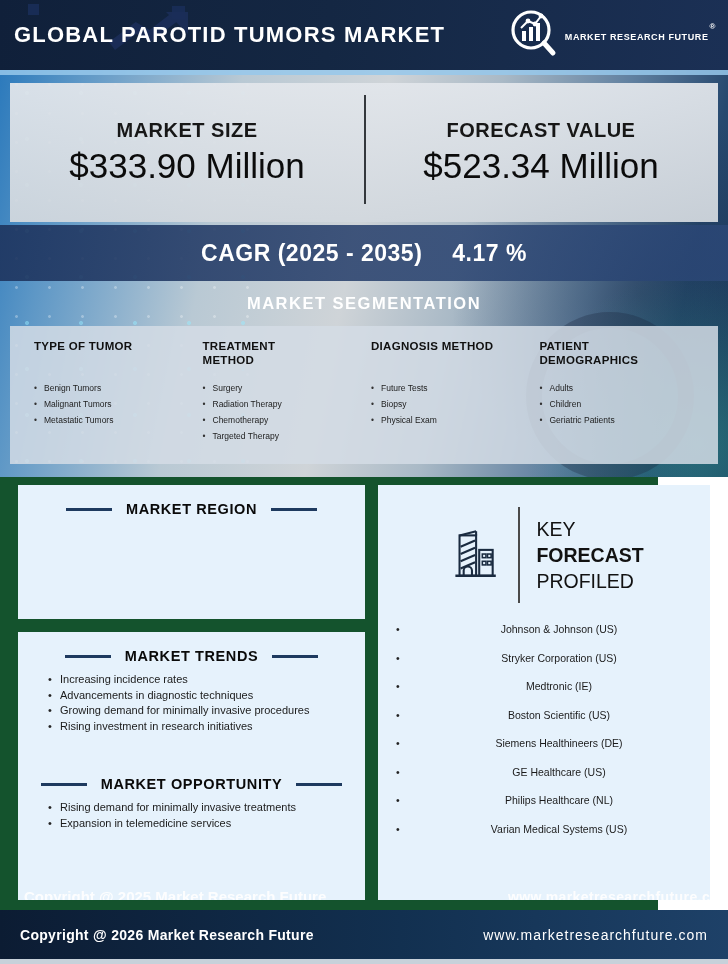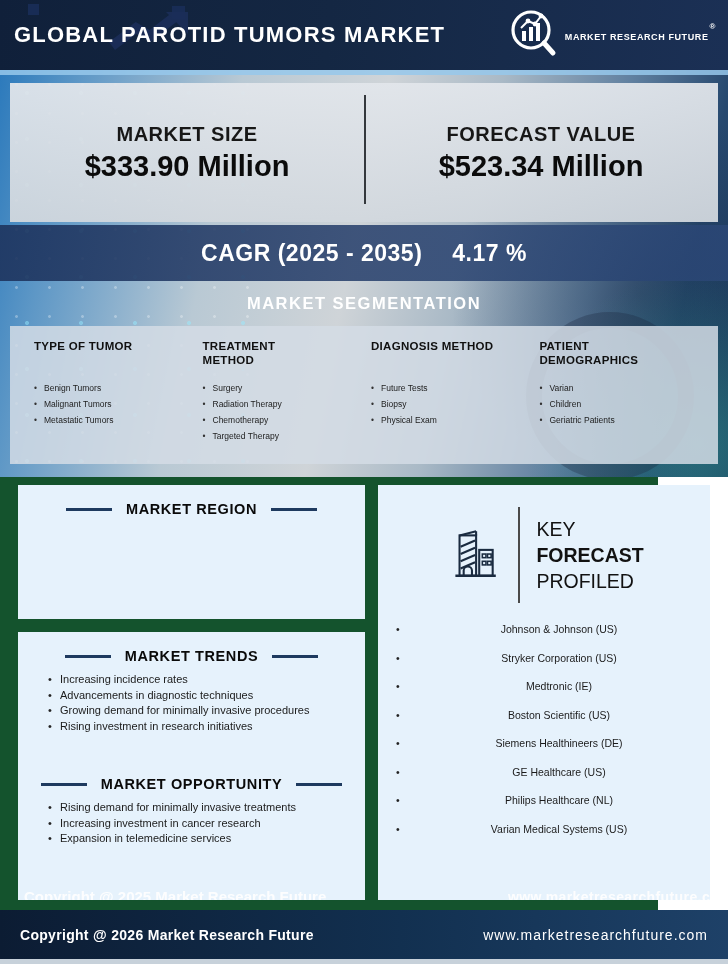--- a/index.html
+++ b/index.html
@@ -33,21 +33,21 @@
     background-size:54px 46px, 33px 29px; opacity:.55; pointer-events:none; }
   .hero-ring { position:absolute; right:34px; top:242px; width:168px; height:168px;
     border:16px solid rgba(25,36,58,.30); border-radius:50%; }
   .hero-topline { position:absolute; top:0; left:0; width:100%; height:5px; background:rgba(150,200,235,.85); }
 
   .stats-panel { position:absolute; left:10px; right:10px; top:13px; height:139px;
     background:linear-gradient(180deg, rgba(226,230,235,.94), rgba(210,216,222,.94));
     display:flex; }
   .stat-half { flex:1; display:flex; flex-direction:column; justify-content:center; align-items:center; gap:4px; }
   .stat-label { font-size:20px; font-weight:bold; color:#171717; letter-spacing:.5px; }
-  .stat-value { font-size:29px; font-weight:bold; color:#0b0b0b; }
+  .stat-value { font-size:35px; font-weight:normal; color:#0b0b0b; }
   .stats-divider { position:absolute; left:50%; top:12px; bottom:18px; width:2px; background:#34383d; }
 
   .cagr-band { position:absolute; left:0; top:155px; width:100%; height:56px;
     background:linear-gradient(90deg, rgba(30,52,94,.90), rgba(44,72,120,.80));
     display:flex; align-items:center; justify-content:center; gap:30px; }
   .cagr-label, .cagr-value { color:#ffffff; font-size:23px; font-weight:bold; letter-spacing:.5px; }
 
   .seg-title { position:absolute; top:224px; left:0; width:100%; text-align:center;
     color:#ffffff; font-size:16.5px; font-weight:bold; letter-spacing:1.5px; }
 
@@ -178,21 +178,21 @@
         <h3 class="seg-heading">DIAGNOSIS METHOD</h3>
         <ul class="seg-list">
           <li>Future Tests</li>
           <li>Biopsy</li>
           <li>Physical Exam</li>
         </ul>
       </div>
       <div class="seg-col">
         <h3 class="seg-heading">PATIENT DEMOGRAPHICS</h3>
         <ul class="seg-list">
-          <li>Varian</li>
+          <li>Adults</li>
           <li>Children</li>
           <li>Geriatric Patients</li>
         </ul>
       </div>
     </div>
   </section>
 
   <section class="content">
 
     <div class="panel region-panel">
@@ -215,21 +215,20 @@
         <li>Growing demand for minimally invasive procedures</li>
         <li>Rising investment in research initiatives</li>
       </ul>
       <div class="section-head opp-head">
         <span class="dash"></span>
         <h2>MARKET OPPORTUNITY</h2>
         <span class="dash"></span>
       </div>
       <ul class="bullet-list">
         <li>Rising demand for minimally invasive treatments</li>
-        <li>Increasing investment in cancer research</li>
         <li>Expansion in telemedicine services</li>
       </ul>
       <div class="watermark wm-copy">Copyright @ 2025 Market Research Future</div>
     </div>
 
     <div class="panel companies-panel">
       <div class="companies-head">
         <span>
           <svg width="58" height="58" viewBox="0 0 56 56" fill="none" stroke="#1a2b40" stroke-width="2">
             <rect x="15" y="11" width="16" height="39"></rect>

